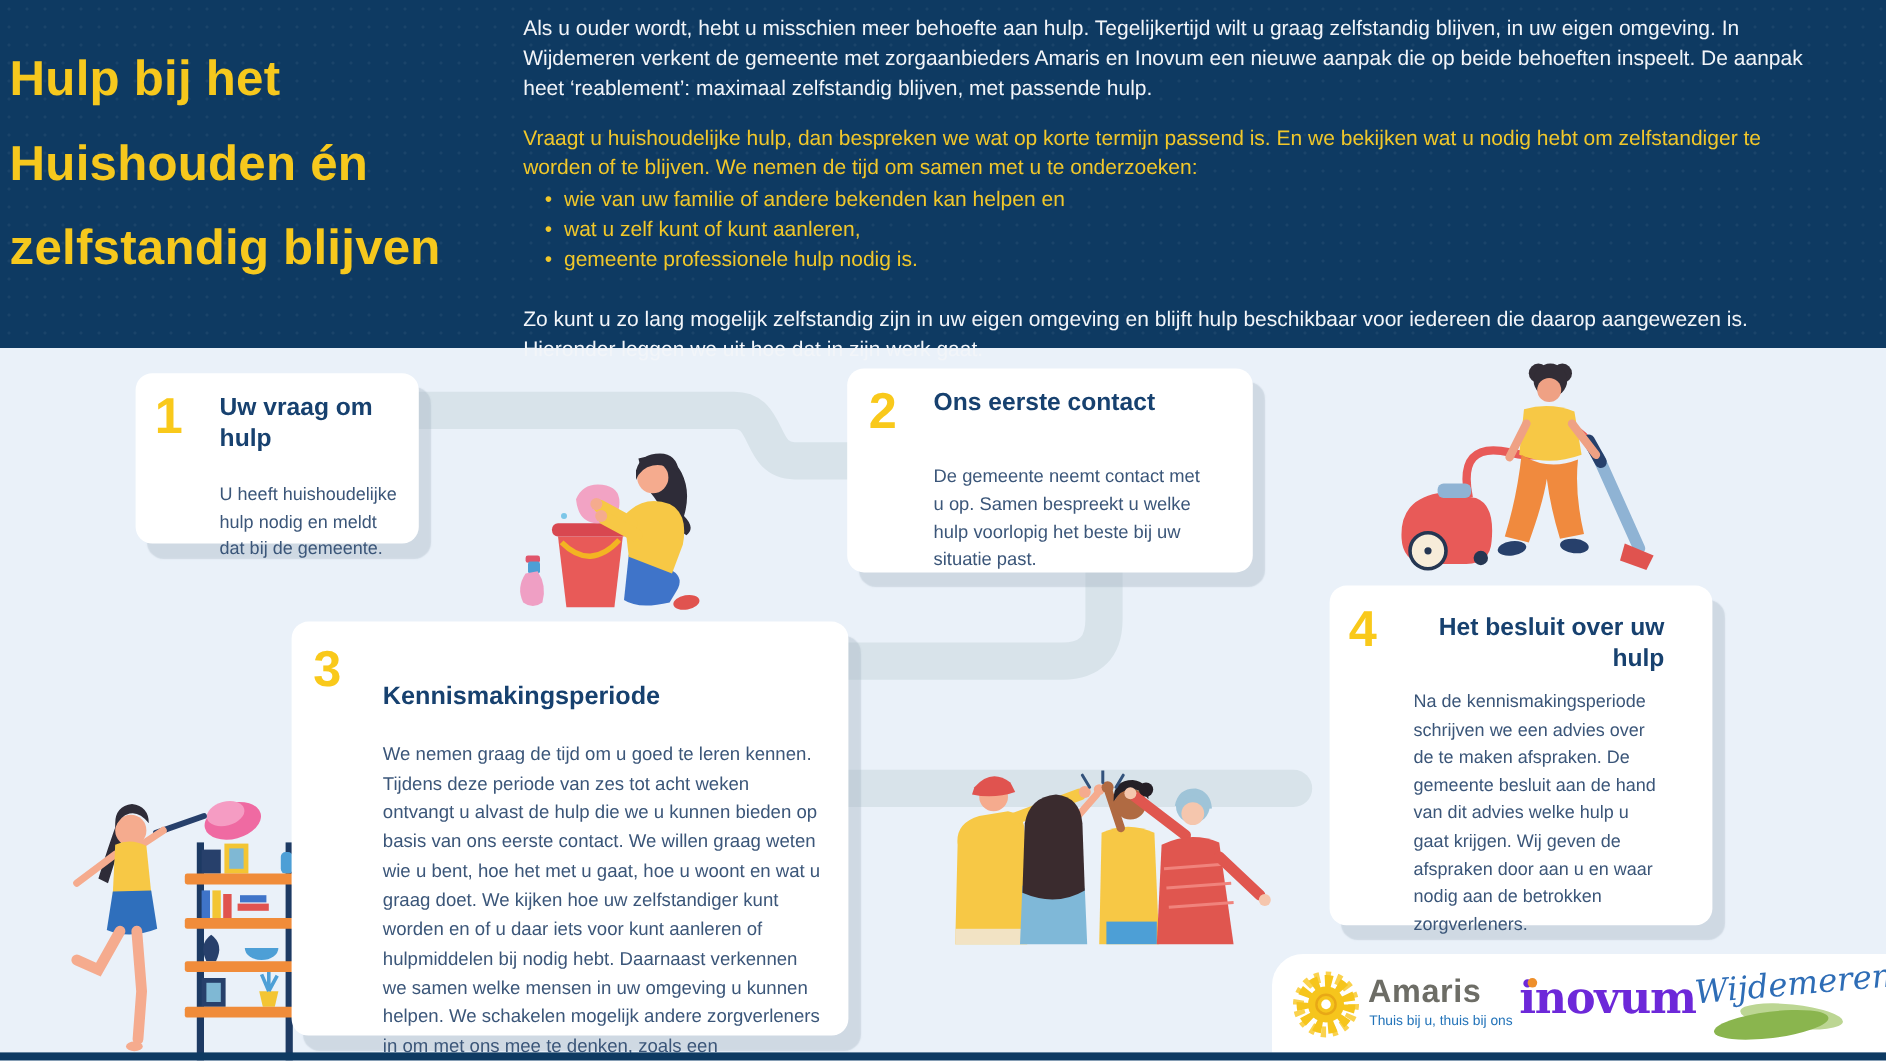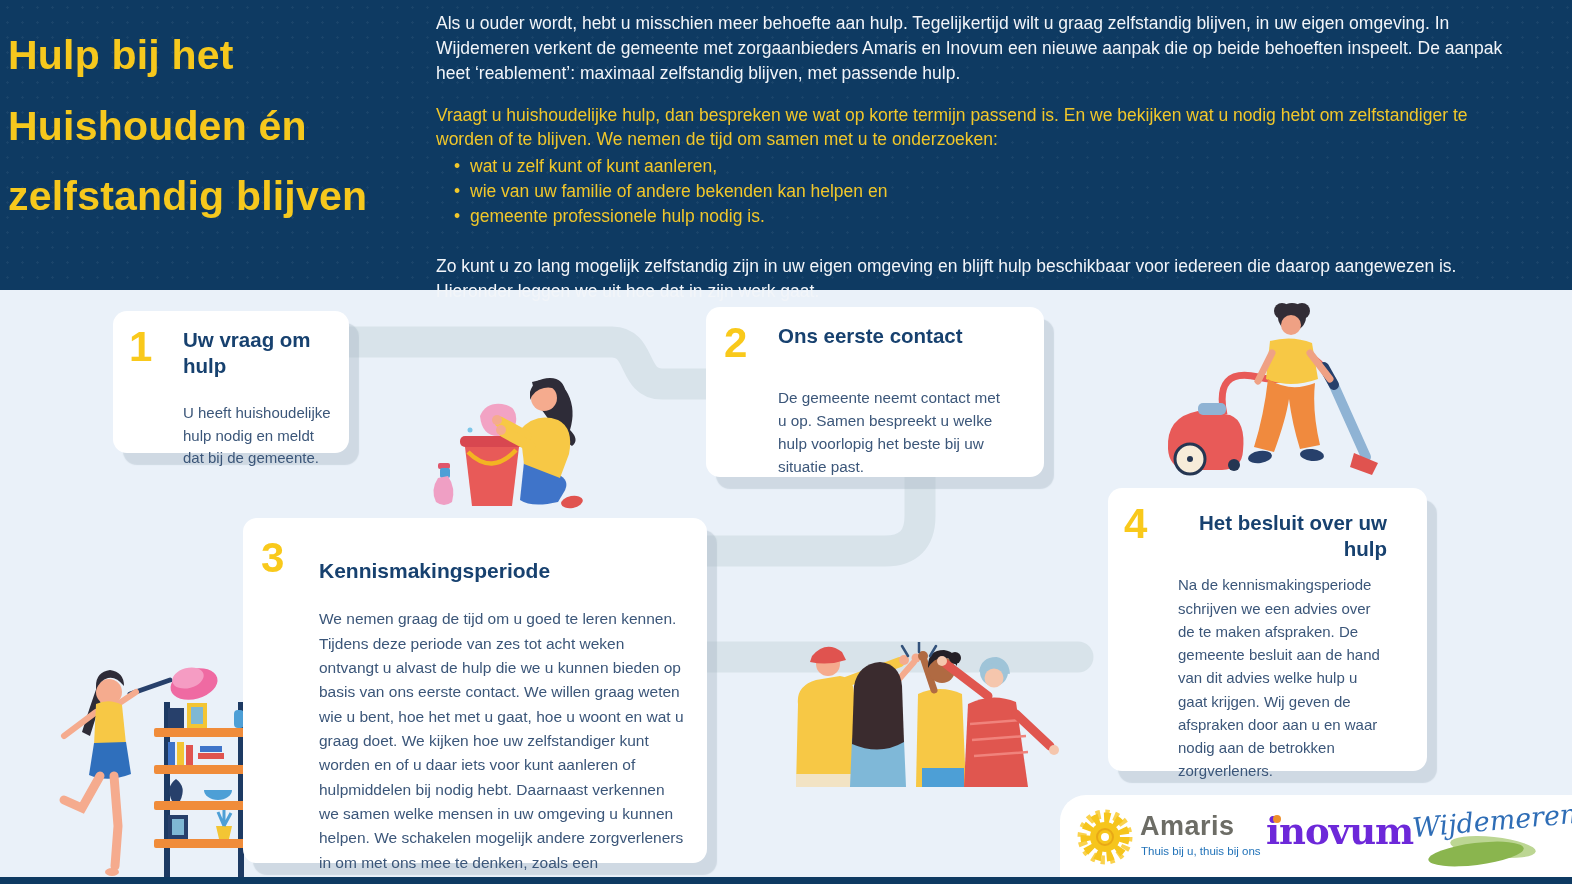--- a/index.html
+++ b/index.html
@@ -3,21 +3,21 @@
 <meta charset="utf-8">
 <style>
   html,body{margin:0;padding:0;background:#eaf1f9;}
   #canvas{position:relative;width:1572px;height:884px;overflow:hidden;
           background:#eaf1f9;font-family:"Liberation Sans",sans-serif;}
 
   
   .header{position:absolute;left:0;top:0;width:1572px;height:290px;background:#0e3a62;
           background-image:radial-gradient(circle,rgba(255,255,255,.05) 1.2px,transparent 1.4px);
           background-size:15px 15px;}
-  .header h1{position:absolute;left:8px;top:20px;width:402px;margin:0;
+  .header h1{position:absolute;left:8px;top:30px;width:402px;margin:0;
              font-size:41px;line-height:1.72;font-weight:bold;color:#f6c81d;letter-spacing:.2px;}
   .header-right{position:absolute;left:436px;top:11px;width:1076px;
                 font-size:17.5px;line-height:1.42;color:#f2f5f9;}
   .header-right p{margin:0;}
   .hl{color:#f1c72a;margin-top:17px!important;}
   .header-right ul{list-style:none;margin:2px 0 0 0;padding:0;color:#f1c72a;}
   .header-right li{position:relative;padding-left:34px;line-height:25px;}
   .header-right li::before{content:"•";position:absolute;left:18px;color:#f1c72a;}
   .outro{margin-top:25px!important;}
 
@@ -28,21 +28,21 @@
   .card{position:absolute;background:#fff;border-radius:14px;
         box-shadow:10px 12px 1px rgba(163,178,192,.38);
         display:grid;grid-template-columns:42px 1fr;column-gap:12px;box-sizing:border-box;}
   .card .num{font-size:42px;font-weight:bold;color:#f9c91b;line-height:.95;}
   .card .ttl{font-size:20.5px;font-weight:bold;color:#17416f;margin-top:0;line-height:1.25;}
   .card .bdy{grid-column:2;font-size:15px;line-height:1.5;color:#3b5679;margin-top:24px;}
   .c1{left:113px;top:311px;width:236px;height:142px;padding:16px 14px 14px 16px;}
   .c2{left:706px;top:307px;width:338px;height:170px;padding:16px 34px 14px 18px;}
   .c2 .bdy{font-size:15.3px;}
   .c3{left:243px;top:518px;width:464px;height:345px;padding:20px 22px 16px 18px;grid-template-columns:46px 1fr;}
-  .c3 .ttl{font-size:21px;margin-top:20px;}
+  .c3 .ttl{font-size:21px;margin-top:30px;}
   .c3 .bdy{font-size:15.5px;line-height:1.57;margin-top:23px;}
   .c4{left:1108px;top:488px;width:319px;height:283px;padding:16px 40px 14px 16px;}
   .c4 .ttl{margin-top:6px;text-align:right;}
   .c4 .bdy{margin-top:12px;line-height:1.55;}
 
   
   .illus{position:absolute;}
 
   
   .logo-panel{position:absolute;left:1060px;top:795px;width:520px;height:82px;
@@ -66,22 +66,22 @@
 <body>
 
 <div id="canvas">
 
   <div class="header">
     <h1>Hulp bij het Huishouden én zelfstandig blijven</h1>
     <div class="header-right">
       <p>Als u ouder wordt, hebt u misschien meer behoefte aan hulp. Tegelijkertijd wilt u graag zelfstandig blijven, in uw eigen omgeving. In Wijdemeren verkent de gemeente met zorgaanbieders Amaris en Inovum een nieuwe aanpak die op beide behoeften inspeelt. De aanpak heet ‘reablement’: maximaal zelfstandig blijven, met passende hulp.</p>
       <p class="hl">Vraagt u huishoudelijke hulp, dan bespreken we wat op korte termijn passend is. En we bekijken wat u nodig hebt om zelfstandiger te worden of te blijven. We nemen de tijd om samen met u te onderzoeken:</p>
       <ul>
+        <li>wie van uw familie of andere bekenden kan helpen en</li>
         <li>wat u zelf kunt of kunt aanleren,</li>
-        <li>wie van uw familie of andere bekenden kan helpen en</li>
         <li>gemeente professionele hulp nodig is.</li>
       </ul>
       <p class="outro">Zo kunt u zo lang mogelijk zelfstandig zijn in uw eigen omgeving en blijft hulp beschikbaar voor iedereen die daarop aangewezen is. Hieronder leggen we uit hoe dat in zijn werk gaat.</p>
     </div>
   </div>
 
   <svg class="road" width="1572" height="594" viewBox="0 0 1572 594">
     <path d="M350 52 L612 52 C642 52 632 94 662 94 L744 94" stroke="#d8e3ea" stroke-width="31" fill="none" stroke-linecap="round"></path>
     <path d="M920 170 L920 226 Q920 261 885 261 L690 261" stroke="#d8e3ea" stroke-width="31" fill="none" stroke-linecap="round"></path>
     <path d="M700 367 L1078 367" stroke="#d8e3ea" stroke-width="31" fill="none" stroke-linecap="round"></path>

